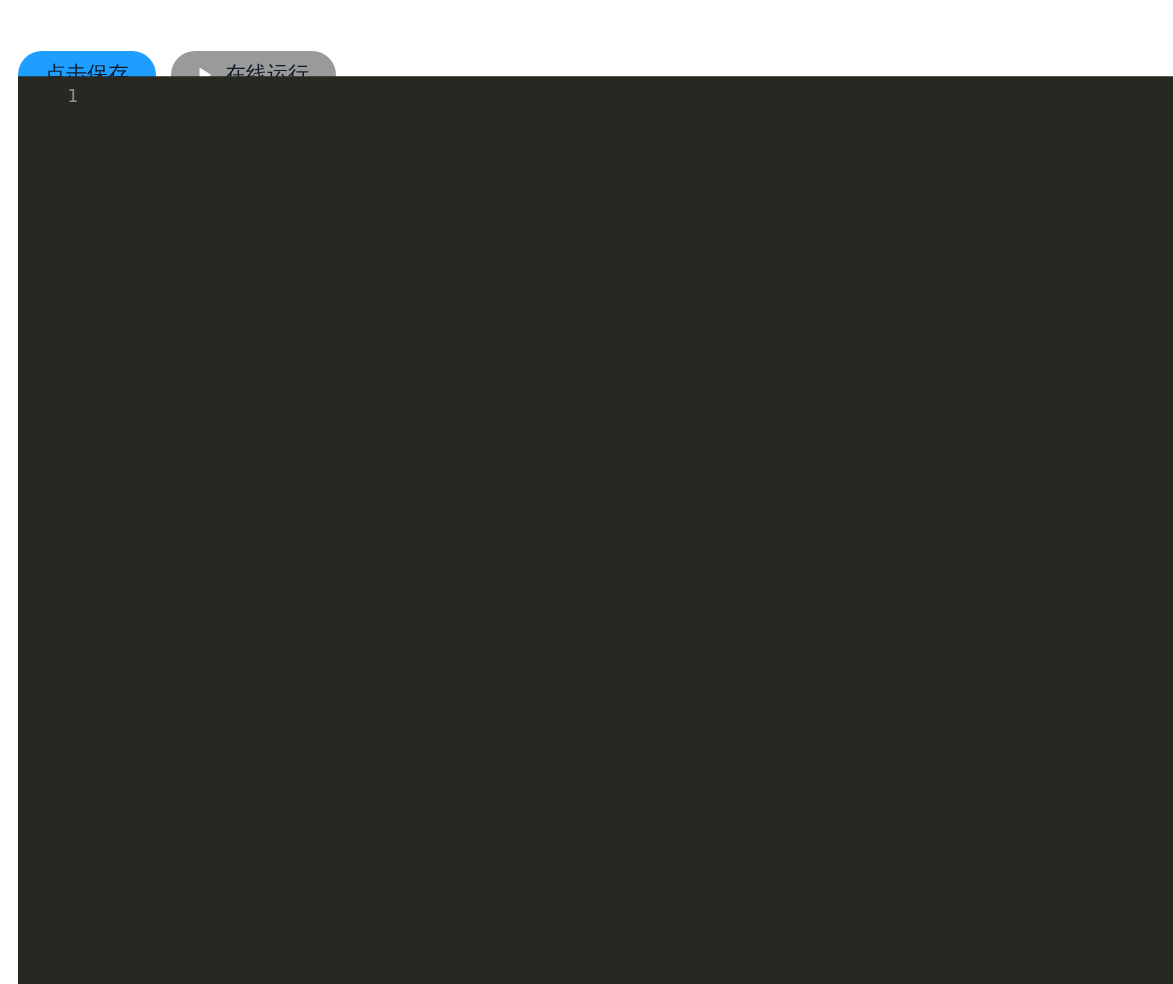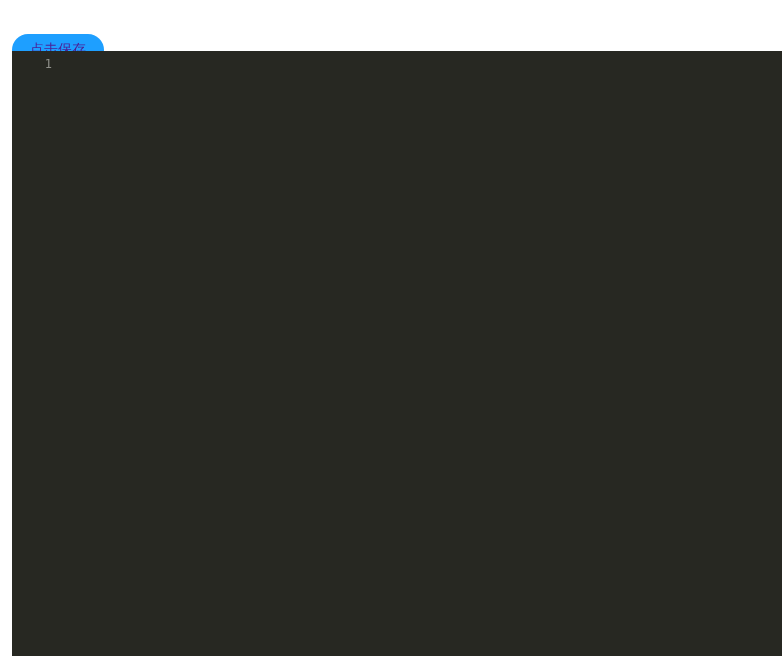--- a/index.html
+++ b/index.html
@@ -25,21 +25,21 @@
     .btn {
       height: 32px;
       border: none;
       border-radius: 16px;
       padding: 0 18px;
       font-size: 14px;
       cursor: pointer;
       display: inline-flex;
       align-items: center;
       gap: 8px;
-      color: #4c1d95;
+      color: #0f172a;
       margin-top: 48px;
     }
     .btn-primary {
       background: #1e9fff;
     }
     .btn-secondary {
       background: #9a9a9a;
     }
     .play-icon {
       display: inline-flex;
@@ -101,20 +101,28 @@
       padding-left: 4px;
     }
   </style>
 </head>
 <body>
 
 <div class="toolbar">
   <button class="btn btn-primary">
     <span>点击保存</span>
   </button>
+  <button class="btn btn-secondary">
+    <span class="play-icon">
+      <svg width="10" height="10" viewBox="0 0 10 10">
+        <polygon points="1,0 9,5 1,10" fill="#ffffff"></polygon>
+      </svg>
+    </span>
+    <span>在线运行</span>
+  </button>
 </div>
 
 <div class="editor-area">
   <div class="active-line"></div>
   <div class="gutter">
     <div class="gutter-line">1</div>
   </div>
   <div class="code-area code-lines">
     <div class="code-line"></div>
   </div>

